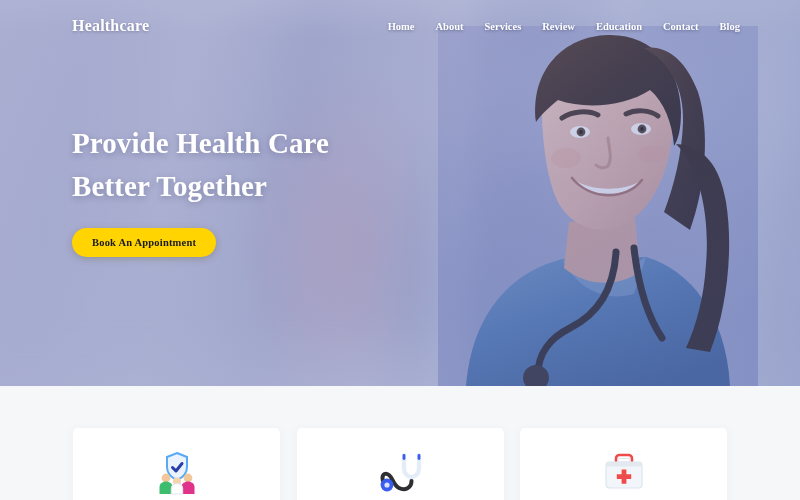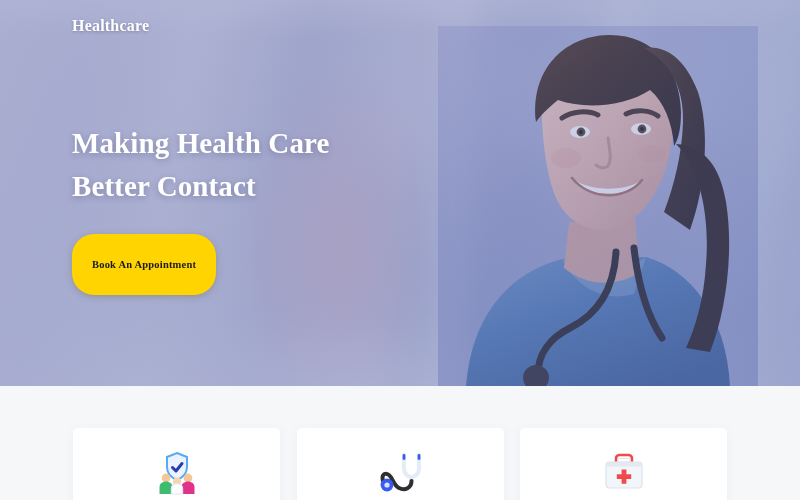--- a/index.html
+++ b/index.html
@@ -112,22 +112,22 @@
   .hero-sub {
     margin-top:16px;
     font-family:"Liberation Serif", serif;
     font-size:10.5px;
     line-height:1.68;
     color:#f4f4fb;
     text-shadow:0 1px 3px rgba(45,48,86,.35);
   }
   .cta-button {
     display:inline-block;
-    margin-top:26px;
-    padding:25px 20px;
+    margin-top:20px;
+    padding:9px 20px;
     background:#ffd400;
     color:#1b1b1b;
     border:none;
     border-radius:22px;
     font-family:"Liberation Serif", serif;
     font-weight:700;
     font-size:10.5px;
     letter-spacing:.2px;
     cursor:pointer;
     box-shadow:0 2px 7px rgba(80,70,0,.25);
@@ -239,24 +239,33 @@
         <path d="M196 222 C200 258 208 288 224 312" stroke="#201c1c" stroke-width="7" fill="none" stroke-linecap="round"></path>
         <circle cx="98" cy="352" r="13" fill="#2a2626"></circle>
 
         <rect x="0" y="0" width="320" height="360" fill="url(#tint)"></rect>
       </g>
     </svg>
   </div>
 
   <header class="site-header">
     <div class="logo">Healthcare</div>
+    <nav class="main-nav">
+      <a class="nav-link" href="#">Home</a>
+      <a class="nav-link" href="#">About</a>
+      <a class="nav-link" href="#">Services</a>
+      <a class="nav-link" href="#">Review</a>
+      <a class="nav-link" href="#">Education</a>
+      <a class="nav-link" href="#">Contact</a>
+      <a class="nav-link" href="#">Blog</a>
+    </nav>
   </header>
 
   <div class="hero-copy">
-    <h1 class="hero-title">Making Health Care Better Contact</h1>
+    <h1 class="hero-title">Provide Health Care Better Together</h1>
     <button class="cta-button">Book An Appointment</button>
   </div>
 
 </section>
 
 <section class="features">
   <div class="cards-row">
 
     <div class="feature-card">
       <div class="feature-icon">

